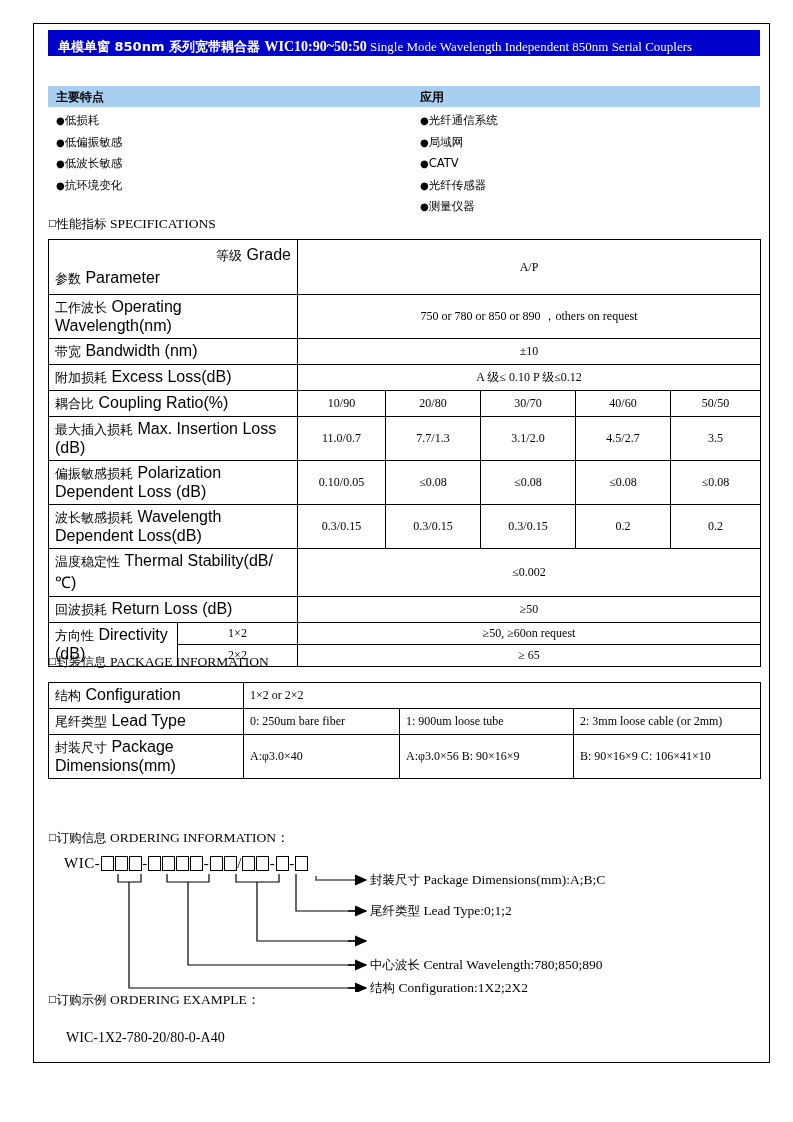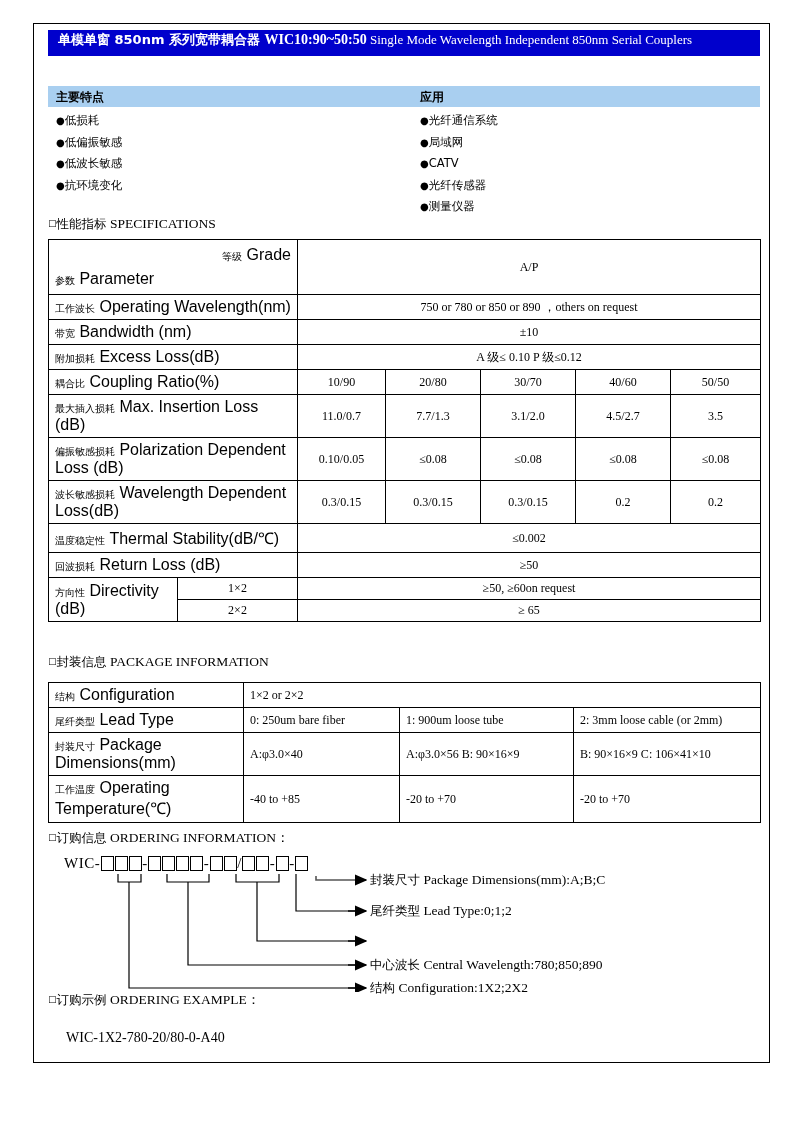--- a/index.html
+++ b/index.html
@@ -31,21 +31,21 @@
   
   #title-bar {
     position: absolute;
     left: 48px;
     top: 30px;
     width: 712px;
     height: 26px;
     background: #0000CC;
     color: #ffffff;
     box-sizing: border-box;
-    padding: 0 0 0 10px;
+    padding: 7px 0 0 10px;
     white-space: nowrap;
     overflow: hidden;
   }
   #title-bar .t-cn {
     font-family: "DejaVu Sans", sans-serif;
     font-weight: bold;
     font-size: 13px;
     letter-spacing: 0px;
   }
   #title-bar .t-code {
@@ -132,21 +132,21 @@
     border: 1px solid #000000;
     padding: 3px 6px;
     vertical-align: middle;
     font-family: "Liberation Serif", serif;
     font-size: 12px;
   }
   td.lbl { text-align: left; }
   td.ctr { text-align: center; }
   .cn-s {
     font-family: Liberation Serif, serif;
-    font-size: 10px;
+    font-size: 13px;
   }
   .en-s {
     font-family: Liberation Sans, sans-serif;
     font-size: 16px;
   }
 
   
   #spec-head-cell {
     position: relative;
     height: 54px;
@@ -377,26 +377,20 @@
       <td class="lbl">0: 250um bare fiber</td>
       <td class="lbl">1: 900um loose tube</td>
       <td class="lbl">2: 3mm loose cable (or 2mm)</td>
     </tr>
     <tr>
       <td class="lbl"><span class="cn-s">封装尺寸</span><span class="en-s">  Package Dimensions(mm)</span></td>
       <td class="lbl">A:φ3.0×40</td>
       <td class="lbl">A:φ3.0×56    B: 90×16×9</td>
       <td class="lbl">B: 90×16×9          C: 106×41×10</td>
     </tr>
-    <tr>
-      <td class="lbl"><span class="cn-s">工作温度</span><span class="en-s"> Operating Temperature(℃)</span></td>
-      <td class="lbl">-40 to +85</td>
-      <td class="lbl">-20 to +70</td>
-      <td class="lbl">-20 to +70</td>
-    </tr>
   </tbody>
 </table>
 
 <div class="sect-head" style="left:48px; top:829px;">
   <span class="sq">□</span><span class="cn">订购信息</span><span class="en"> ORDERING INFORMATION：</span>
 </div>
 
 <div id="order-diagram">
 
   <svg id="leader-svg" viewBox="0 0 712 140">

